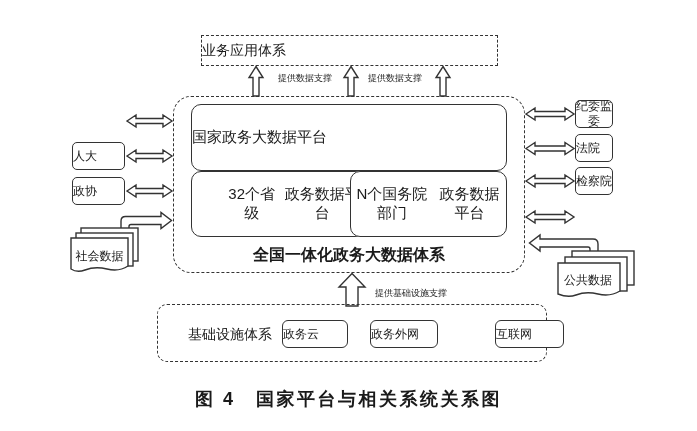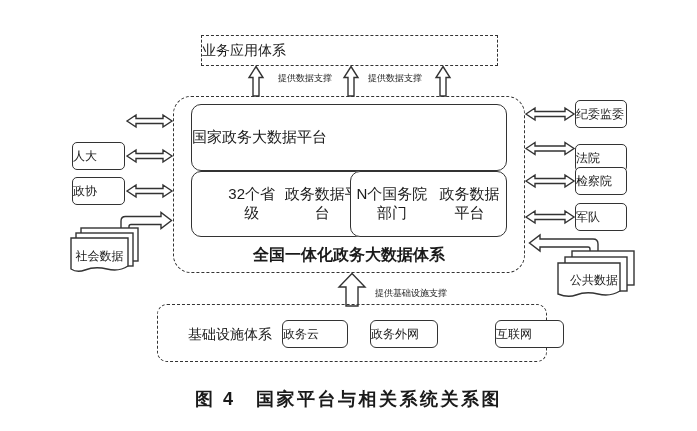--- a/index.html
+++ b/index.html
@@ -13,21 +13,21 @@
   .stage svg path, .stage svg rect { fill:#fff; stroke:var(--line); stroke-width:1.4; }
   .box {
     position:absolute; z-index:2; border:1.5px solid var(--line);
     display:flex; align-items:center; justify-content:flex-start;
     text-align:center; background:#fff; line-height:1.25;
   }
   .dashed { border-style:dashed; background:transparent; }
   .nofill { background:transparent; }
   .lbl { position:absolute; z-index:3; white-space:nowrap; }
   .small-node { width:53px; height:28px; border-radius:5px; font-size:12px; }
-  .right-node { width:52px; height:28px; border-radius:5px; font-size:12px; }
+  .right-node { width:38px; height:28px; border-radius:5px; font-size:12px; }
   .infra-node { height:28px; border-radius:6px; font-size:12px; }
   .stack-label { z-index:3; text-align:center; font-size:12px; position:absolute; }
   .arrow-note { font-size:9px; color:var(--text); }
   .caption {
     position:absolute; left:0; top:387px; width:697px; text-align:center;
     font-size:18px; font-weight:bold; letter-spacing:2.5px; z-index:3;
   }
 </style>
 </head>
 <body>
@@ -104,25 +104,24 @@
   </div>
 
   <div class="lbl" style="left:173px; top:245px; width:352px; text-align:center; font-size:16px; font-weight:bold;">全国一体化政务大数据体系</div>
 
   <div class="box small-node" style="left:72px; top:142px;">人大</div>
   <div class="box small-node" style="left:72px; top:177px;">政协</div>
 
   <div class="stack-label" style="left:71px; top:248px; width:57px;">社会数据</div>
 
   <div class="box right-node" style="left:575px; top:100px;">纪委监委</div>
-  <div class="box right-node" style="left:575px; top:144px;">法院</div>
+  <div class="box right-node" style="left:575px; top:134px;">法院</div>
   <div class="box right-node" style="left:575px; top:167px;">检察院</div>
-  <div class="box right-node" style="left:575px; top:203px;">军队</div>
 
-  <div class="stack-label" style="left:558px; top:272px; width:60px;text-align:right;">公共数据</div>
+  <div class="stack-label" style="left:558px; top:272px; width:60px;">公共数据</div>
 
   <div class="lbl arrow-note" style="left:375px; top:287px;">提供基础设施支撑</div>
 
   <div class="box dashed nofill" style="left:157px; top:304px; width:390px; height:58px; border-radius:10px;"></div>
 
   <div class="lbl" style="left:188px; top:326px; font-size:14px;">基础设施体系</div>
 
   <div class="box infra-node" style="left:282px; top:320px; width:66px;">政务云</div>
   <div class="box infra-node" style="left:370px; top:320px; width:68px;">政务外网</div>
   <div class="box infra-node" style="left:463px; top:320px; width:69px;margin-left:32px;">互联网</div>

